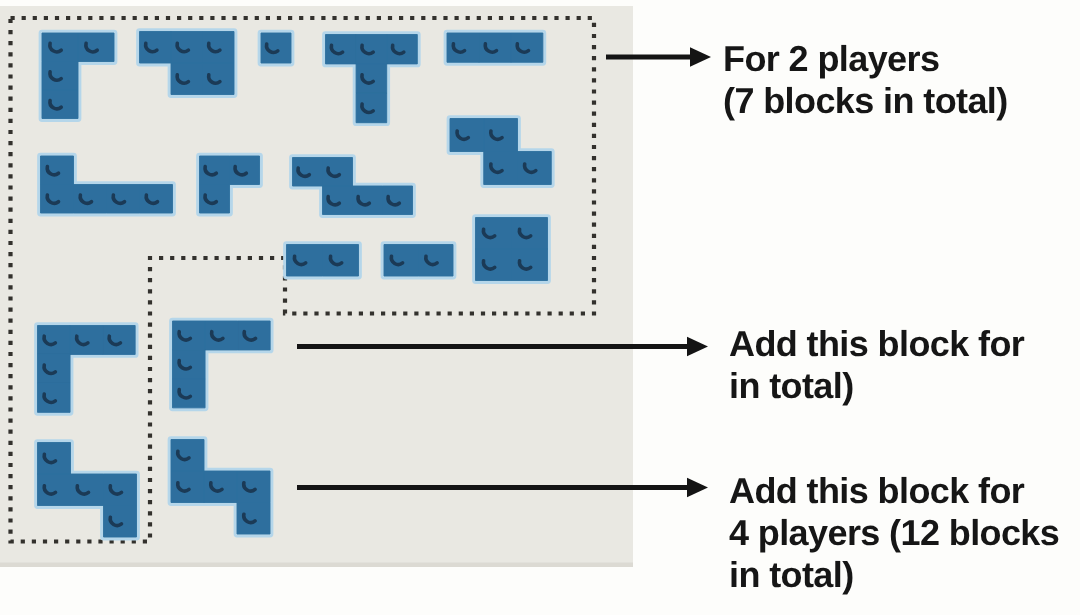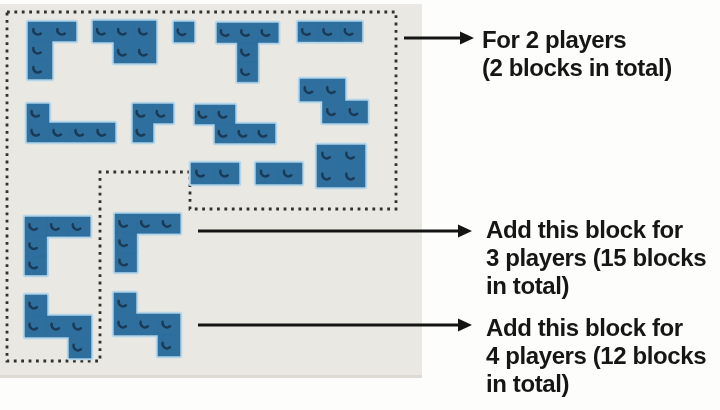--- a/index.html
+++ b/index.html
@@ -137,26 +137,25 @@
       <line x1="404" y1="38" x2="463" y2="38" stroke="#141414" stroke-width="3.2"></line>
       <polygon points="474,38 460,31.5 460,44.5" fill="#141414"></polygon>
       <line x1="198" y1="231" x2="461" y2="231" stroke="#141414" stroke-width="3.2"></line>
       <polygon points="472,231 458,224.5 458,237.5" fill="#141414"></polygon>
       <line x1="198" y1="325" x2="461" y2="325" stroke="#141414" stroke-width="3.2"></line>
       <polygon points="472,325 458,318.5 458,331.5" fill="#141414"></polygon>
     </svg>
 
   <div class="label" style="left: 482px; top: 26px;">
     <span>For 2 players</span>
-    <span>(2 blocks in total)</span>
+    <span>(7 blocks in total)</span>
   </div>
 
   <div class="label" style="left: 486px; top: 216px;">
     <span>Add this block for</span>
-    <span>3 players (15 blocks</span>
     <span>in total)</span>
   </div>
 
   <div class="label" style="left: 486px; top: 314px;">
     <span>Add this block for</span>
     <span>4 players (12 blocks</span>
     <span>in total)</span>
   </div>
 </div>
 

